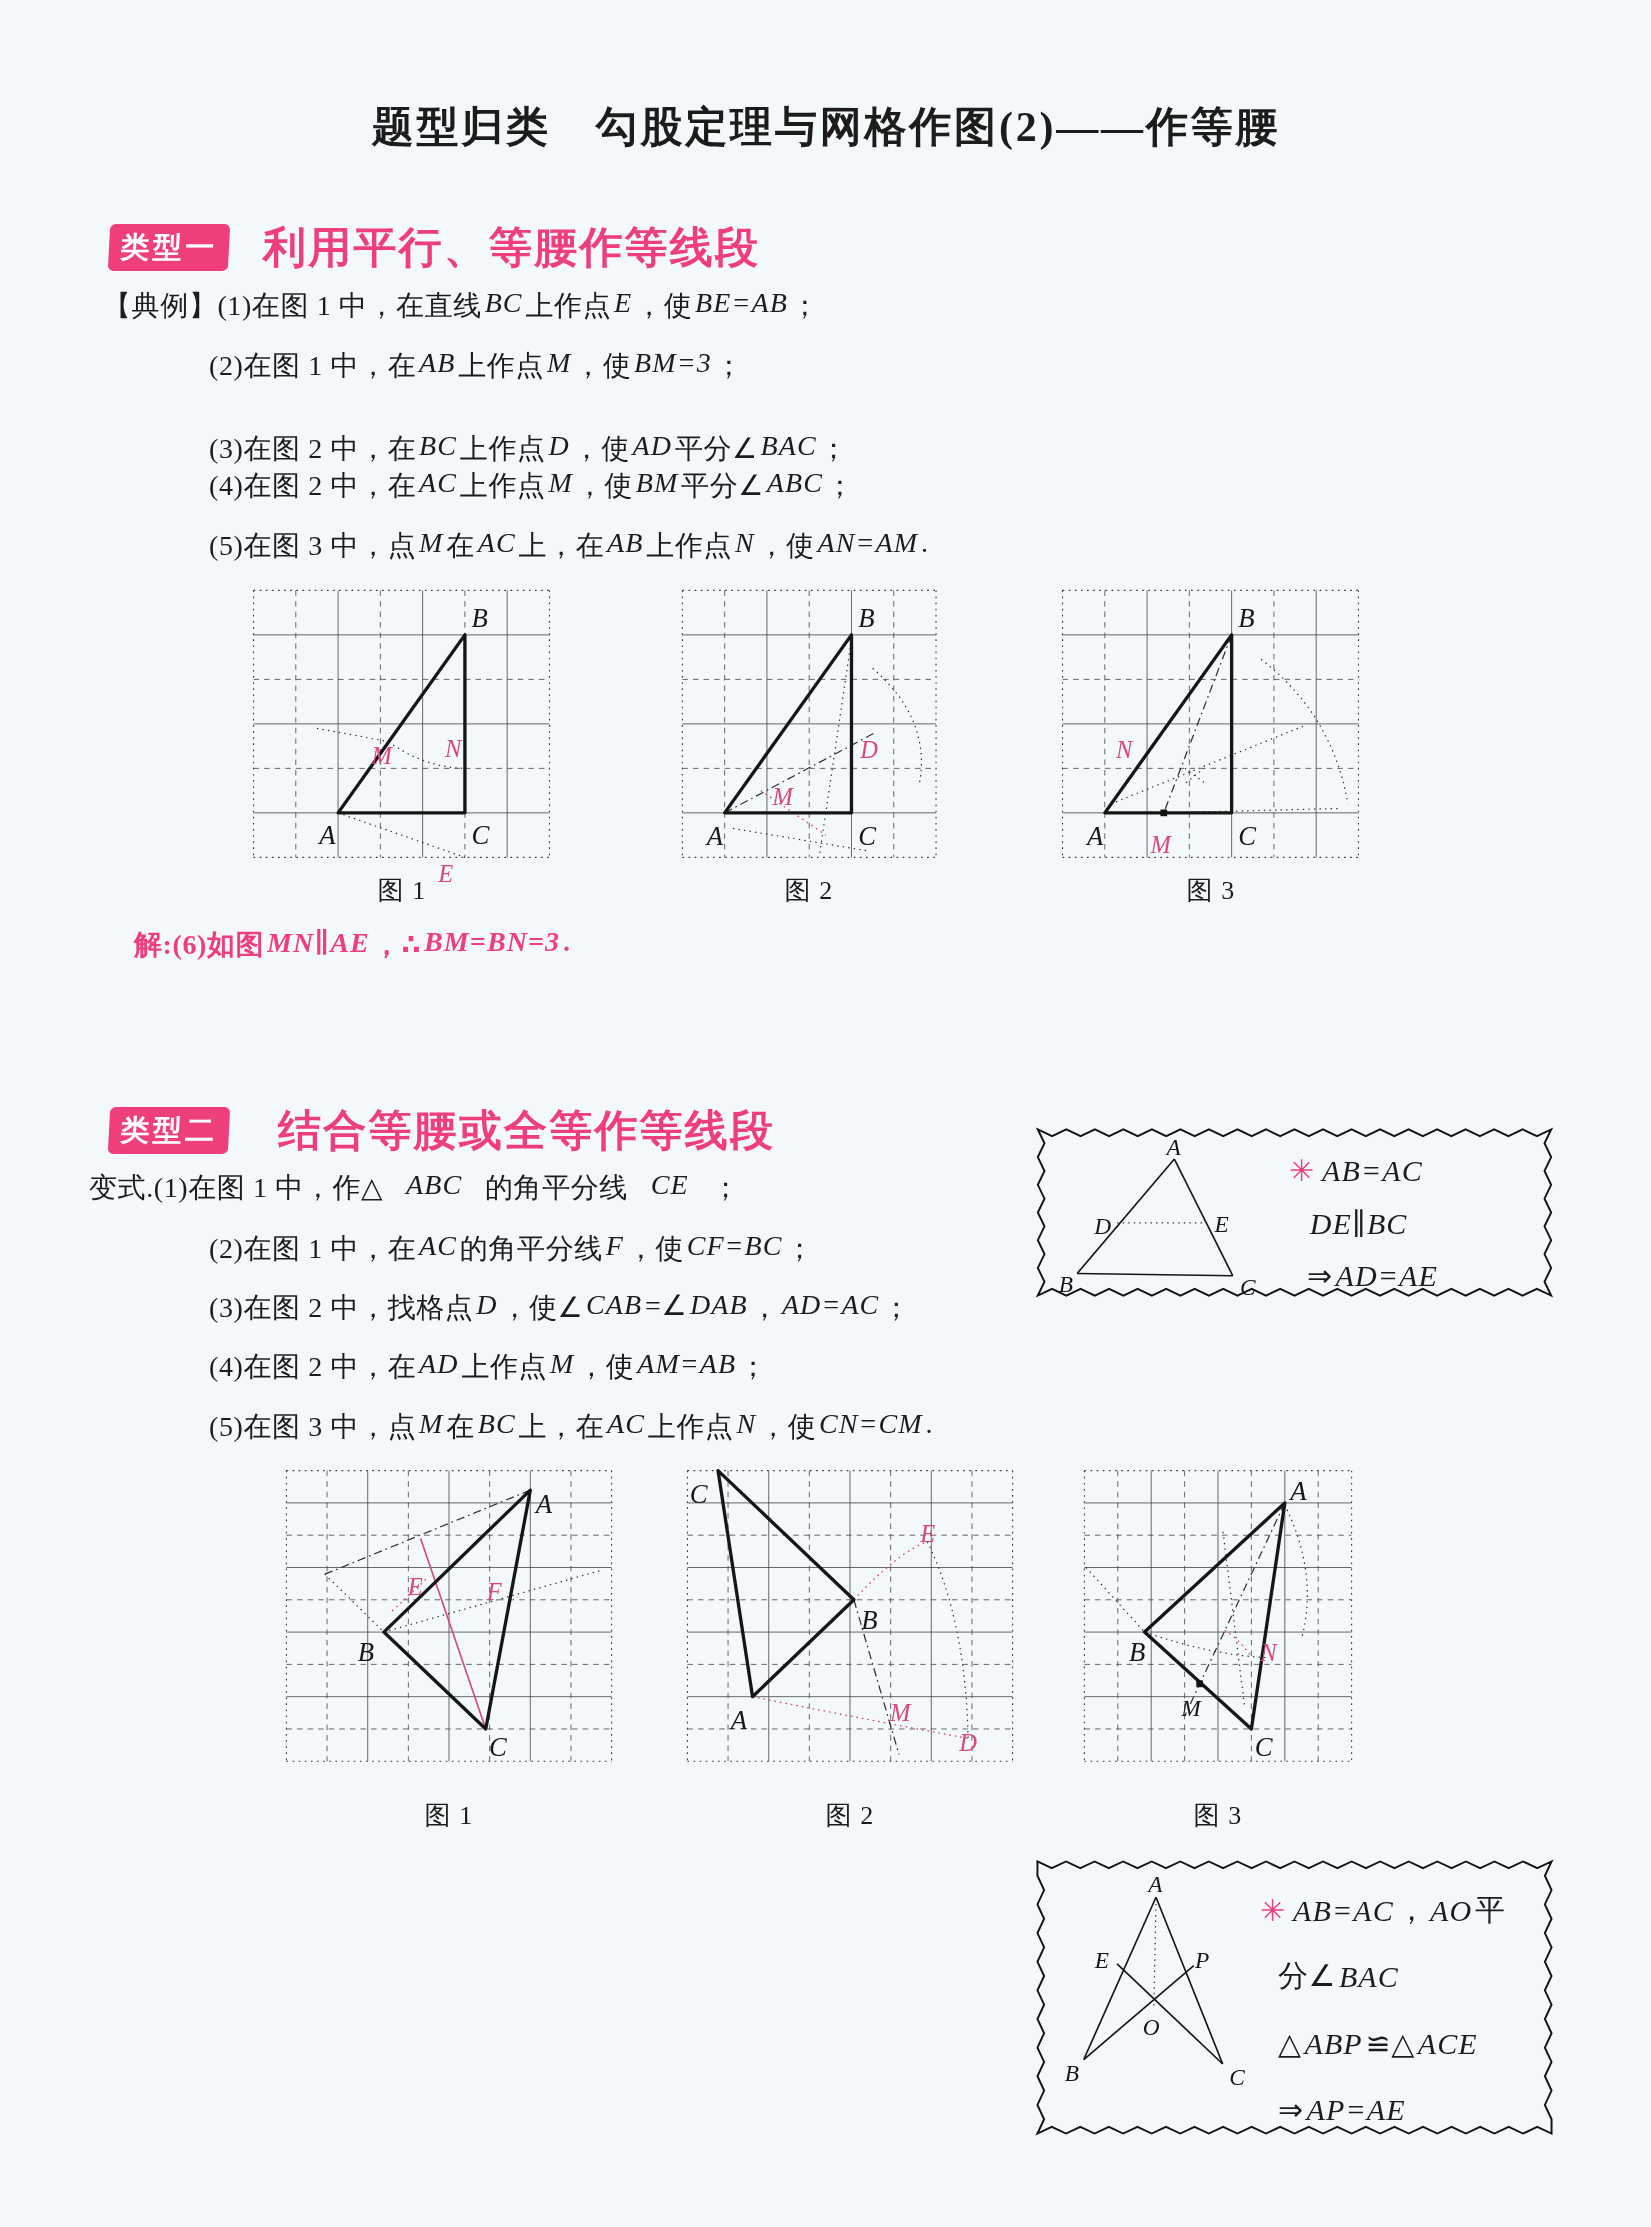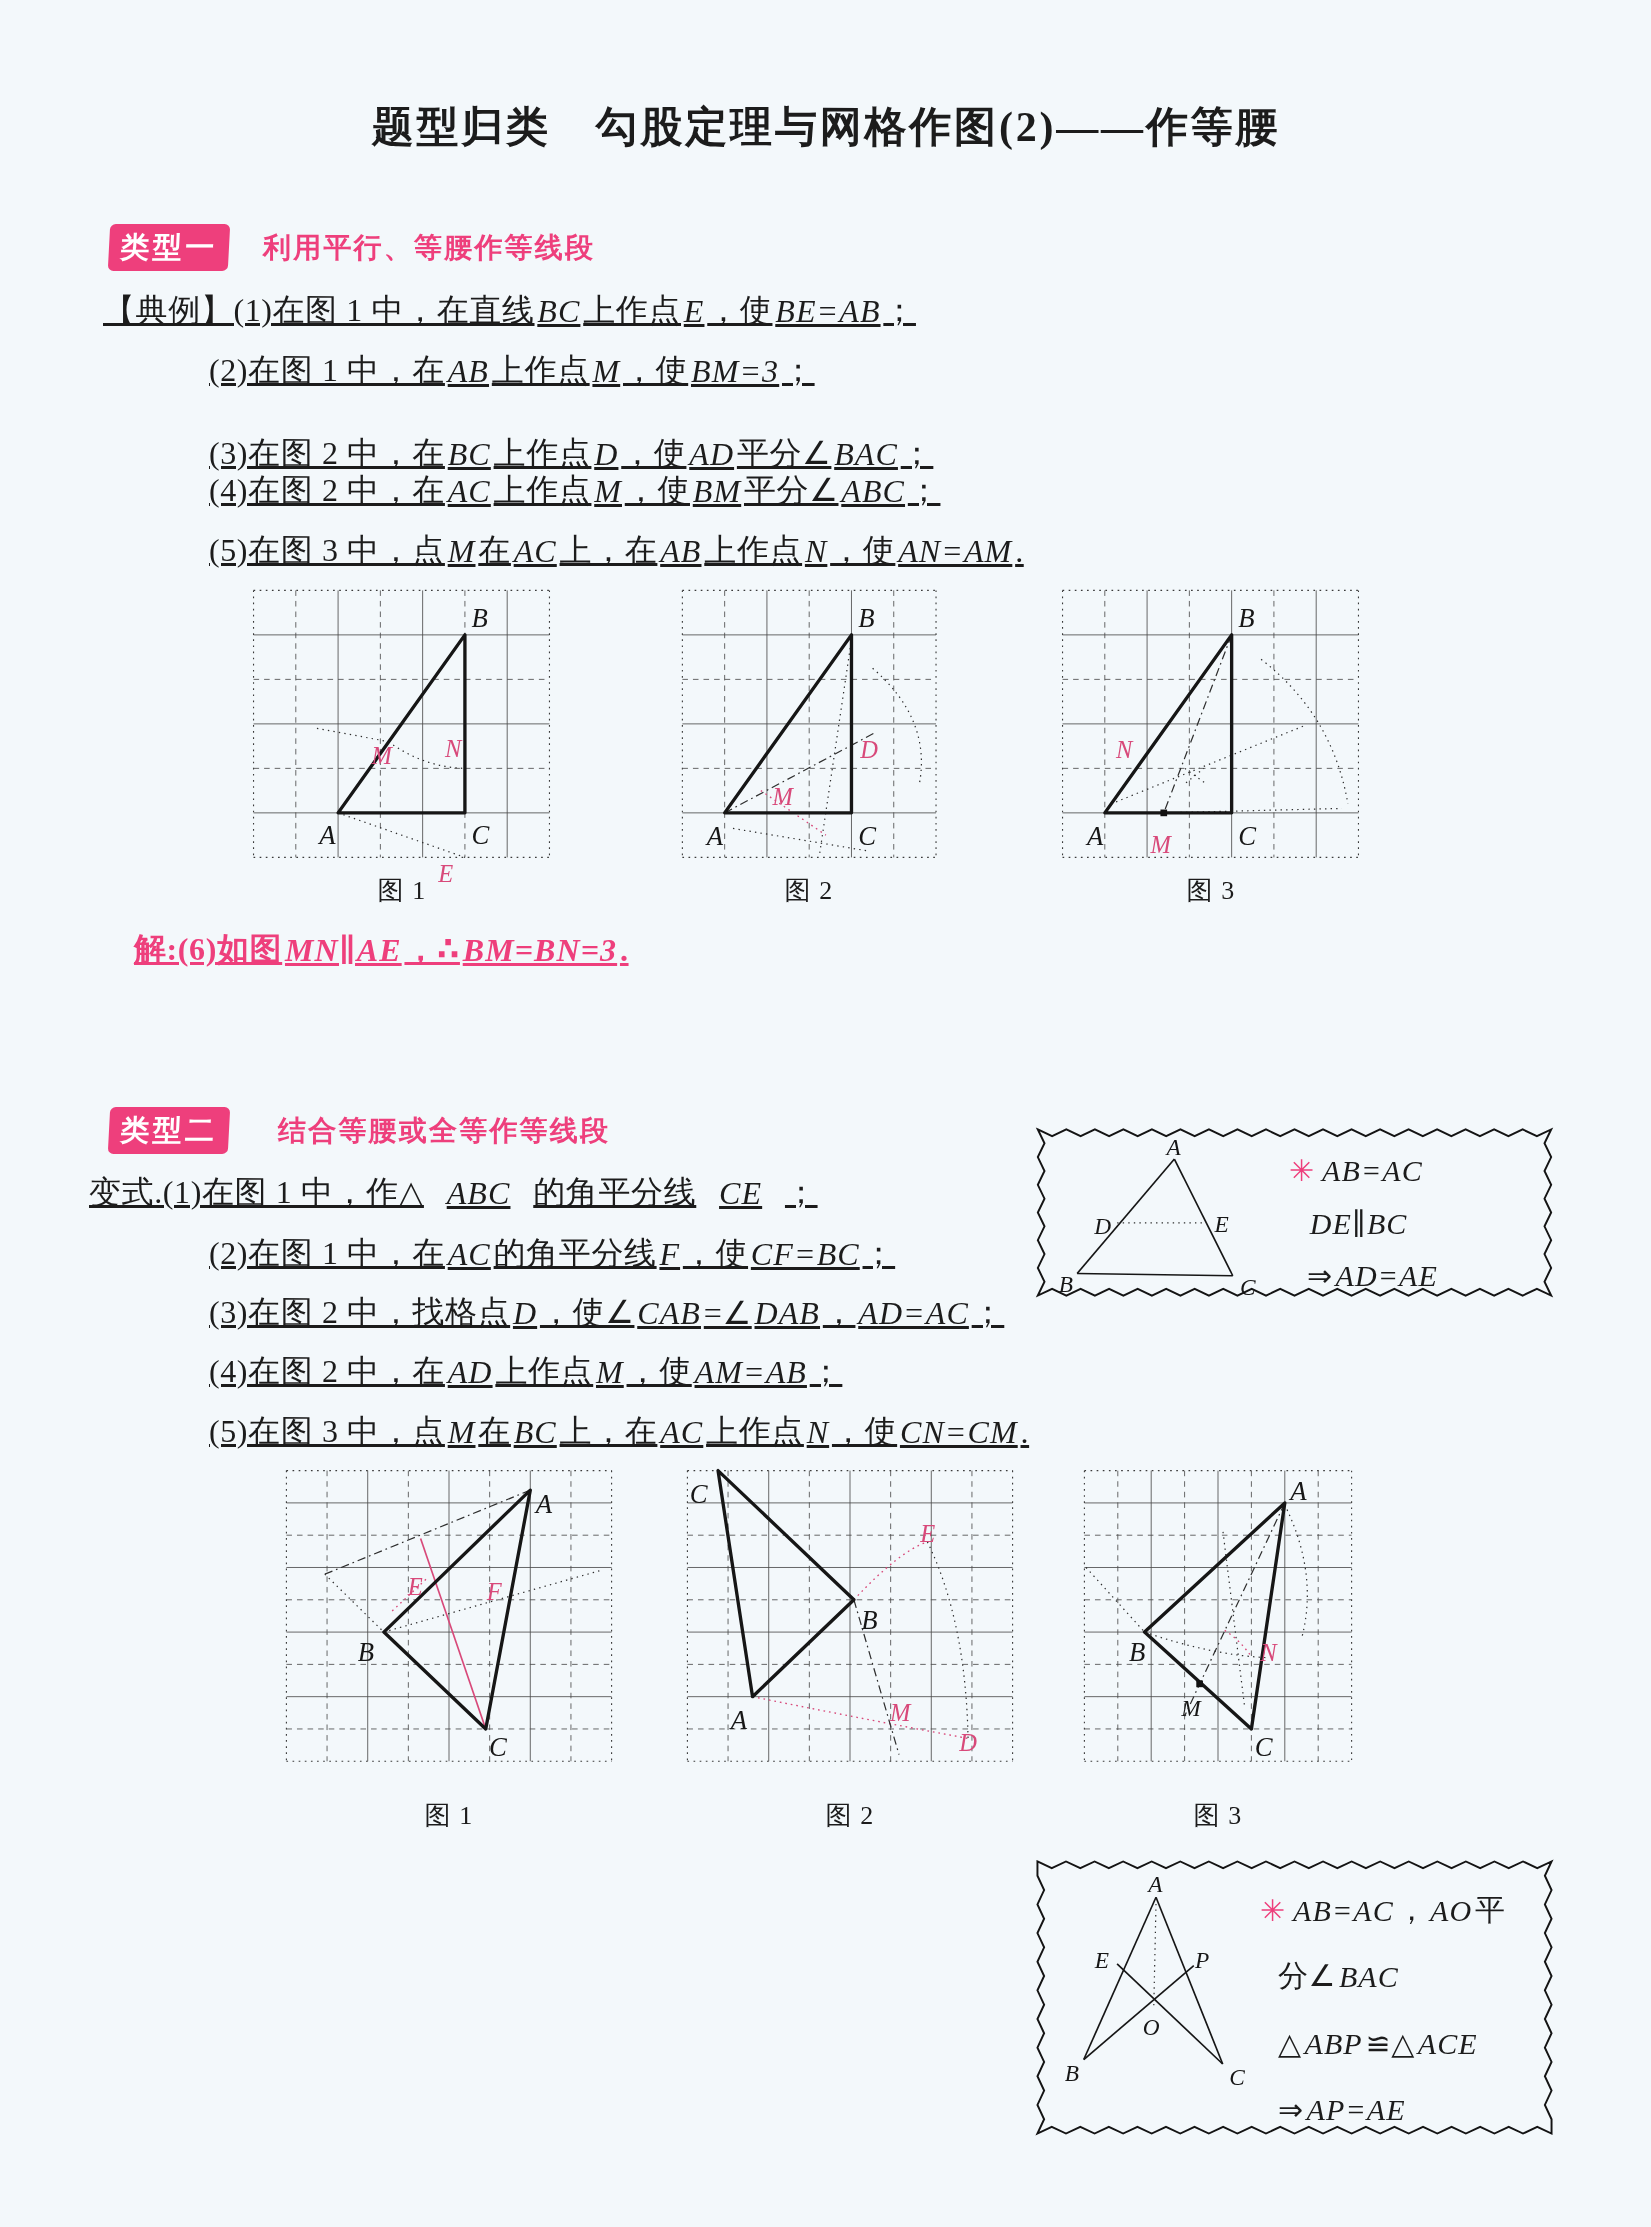--- a/index.html
+++ b/index.html
@@ -24,27 +24,27 @@
 
   .badge{
     position:absolute;width:120px;height:47px;
     background:var(--accent);color:#fff;border-radius:5.6px;
     font-size:29px;font-weight:bold;letter-spacing:3.3px;
     display:flex;align-items:center;justify-content:center;
     transform:skewX(-3deg);
   }
   .heading{
     position:absolute;height:47px;display:flex;align-items:center;
-    color:var(--accent);font-size:28px;font-weight:bold;letter-spacing:2.2px;
+    color:var(--accent);font-size:43px;font-weight:bold;letter-spacing:2.2px;
     white-space:nowrap;
   }
 
   .rich{
     position:absolute;white-space:nowrap;height:48px;
-    display:flex;align-items:center;font-size:32px;letter-spacing:0.6px;text-decoration:underline;
+    display:flex;font-size:28px;letter-spacing:0.6px;
   }
   .seg-cn{font-family:"Liberation Serif","DejaVu Sans",serif;}
   .seg-m{font-style:italic;padding:0 2.8px;letter-spacing:1.1px;}
   .seg-star{color:var(--accent);padding-right:4.5px;}
 
   .solution{color:var(--accent);font-weight:bold;}
 
   .caption{
     position:absolute;font-size:26px;letter-spacing:1.1px;white-space:nowrap;
     transform:translateX(-50%);

